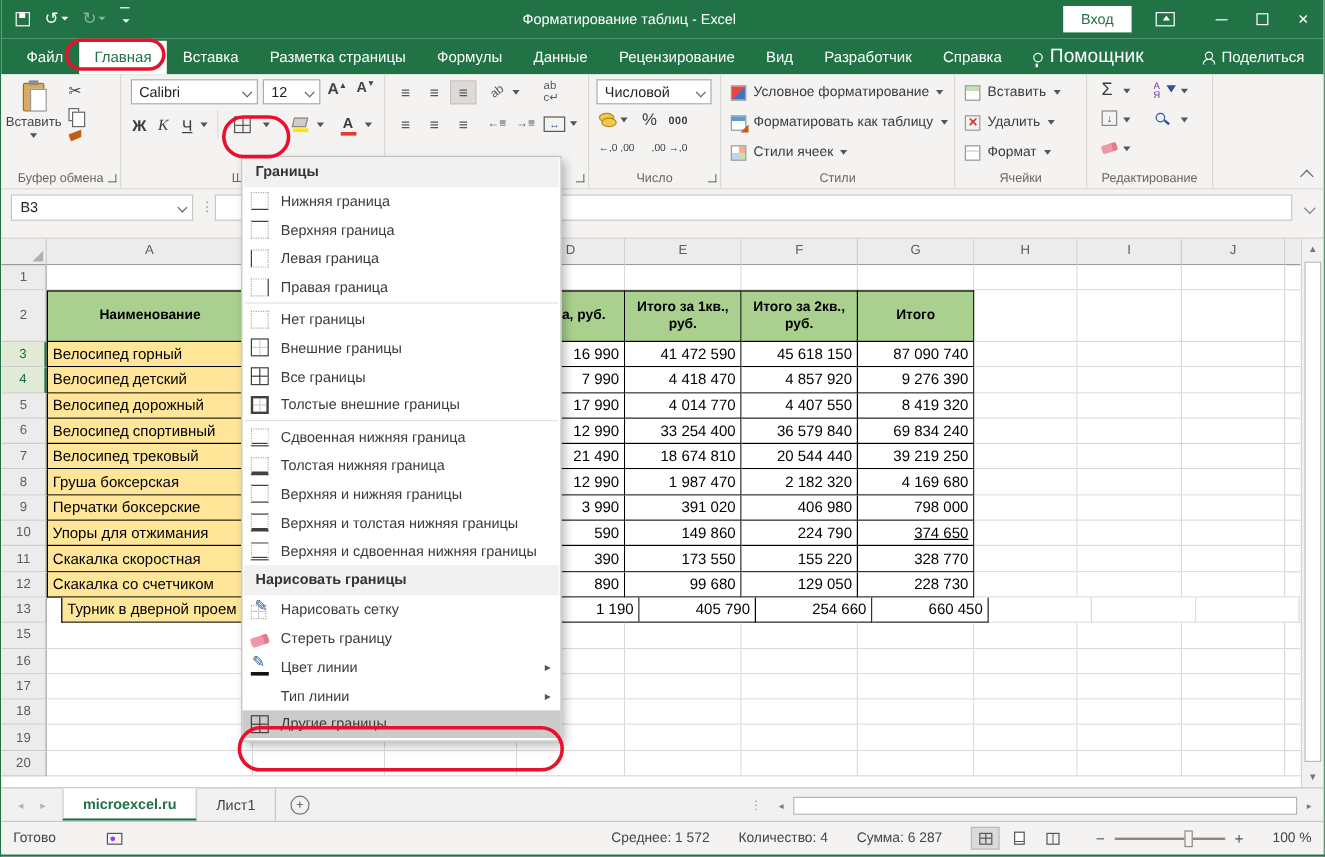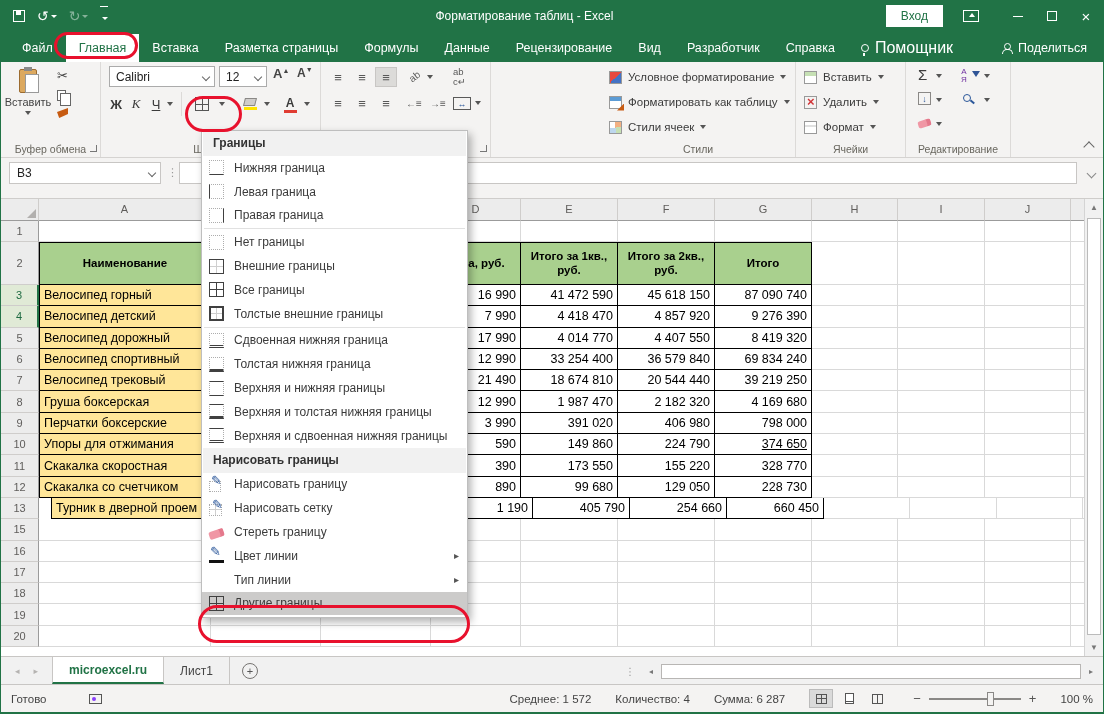--- a/index.html
+++ b/index.html
@@ -321,20 +321,34 @@
       <span class="alico" style="left:6px;top:31px"></span>
       <span class="alico" style="left:30px;top:31px"></span>
       <span class="alico" style="left:54px;top:31px"></span>
       <span class="indico" style="left:82px;top:31px">←≡</span>
       <span class="indico" style="left:106px;top:31px">→≡</span>
       <span class="mergeico" style="left:132px;top:35px"></span>
       <span class="tri" style="position:absolute;left:154px;top:39px"></span>
       <span class="launcher"></span>
     </div>
 
+    <div class="rgroup" style="left:490px;width:110px">
+      <div class="combo" style="left:6px;top:4px;width:96px">
+        <span>Числовой</span>
+        <span class="chev"></span>
+      </div>
+      <span class="coins" style="position:absolute;left:8px;top:32px"></span>
+      <span class="tri" style="position:absolute;left:26px;top:36px"></span>
+      <span class="pct" style="position:absolute;left:44px;top:29px">%</span>
+      <span class="th000" style="position:absolute;left:66px;top:33px">000</span>
+      <span class="decico" style="position:absolute;left:8px;top:56px">←,0 ,00</span>
+      <span class="decico" style="position:absolute;left:52px;top:56px">,00 →,0</span>
+      <div class="glabel">Число</div>
+      <span class="launcher"></span>
+    </div>
 
     <div class="rgroup" style="left:600px;width:195px">
       <div class="srow" style="top:5px">
         <span class="sq cf"></span>
         <span>Условное форматирование</span>
         <span class="tri"></span>
       </div>
       <div class="srow" style="top:30px">
         <span class="sq ft"></span>
         <span>Форматировать как таблицу</span>
@@ -731,20 +745,24 @@
     </div>
   </div>
 
   <div class="bmenu" id="borders-menu">
       <div class="menu-h">Границы</div>
       <div class="menu-item">
         <span class="bicon bi-bottom"></span>
         <span>Нижняя граница</span>
       </div>
       <div class="menu-item">
+        <span class="bicon bi-top"></span>
+        <span>Верхняя граница</span>
+      </div>
+      <div class="menu-item">
         <span class="bicon bi-left"></span>
         <span>Левая граница</span>
       </div>
       <div class="menu-item">
         <span class="bicon bi-right"></span>
         <span>Правая граница</span>
       </div>
       <div class="menu-sep"></div>
       <div class="menu-item">
         <span class="bicon bi-none"></span>
@@ -777,24 +795,20 @@
       </div>
       <div class="menu-item">
         <span class="bicon bi-topthick"></span>
         <span>Верхняя и толстая нижняя границы</span>
       </div>
       <div class="menu-item">
         <span class="bicon bi-topdbl"></span>
         <span>Верхняя и сдвоенная нижняя границы</span>
       </div>
       <div class="menu-h">Нарисовать границы</div>
-      <div class="menu-item">
-        <span class="bicon bi-draw"></span>
-        <span>Нарисовать границу</span>
-      </div>
       <div class="menu-item">
         <span class="bicon bi-drawgrid"></span>
         <span>Нарисовать сетку</span>
       </div>
       <div class="menu-item">
         <span class="bicon bi-erase"></span>
         <span>Стереть границу</span>
       </div>
       <div class="menu-item">
         <span class="bicon bi-linecolor"></span>

